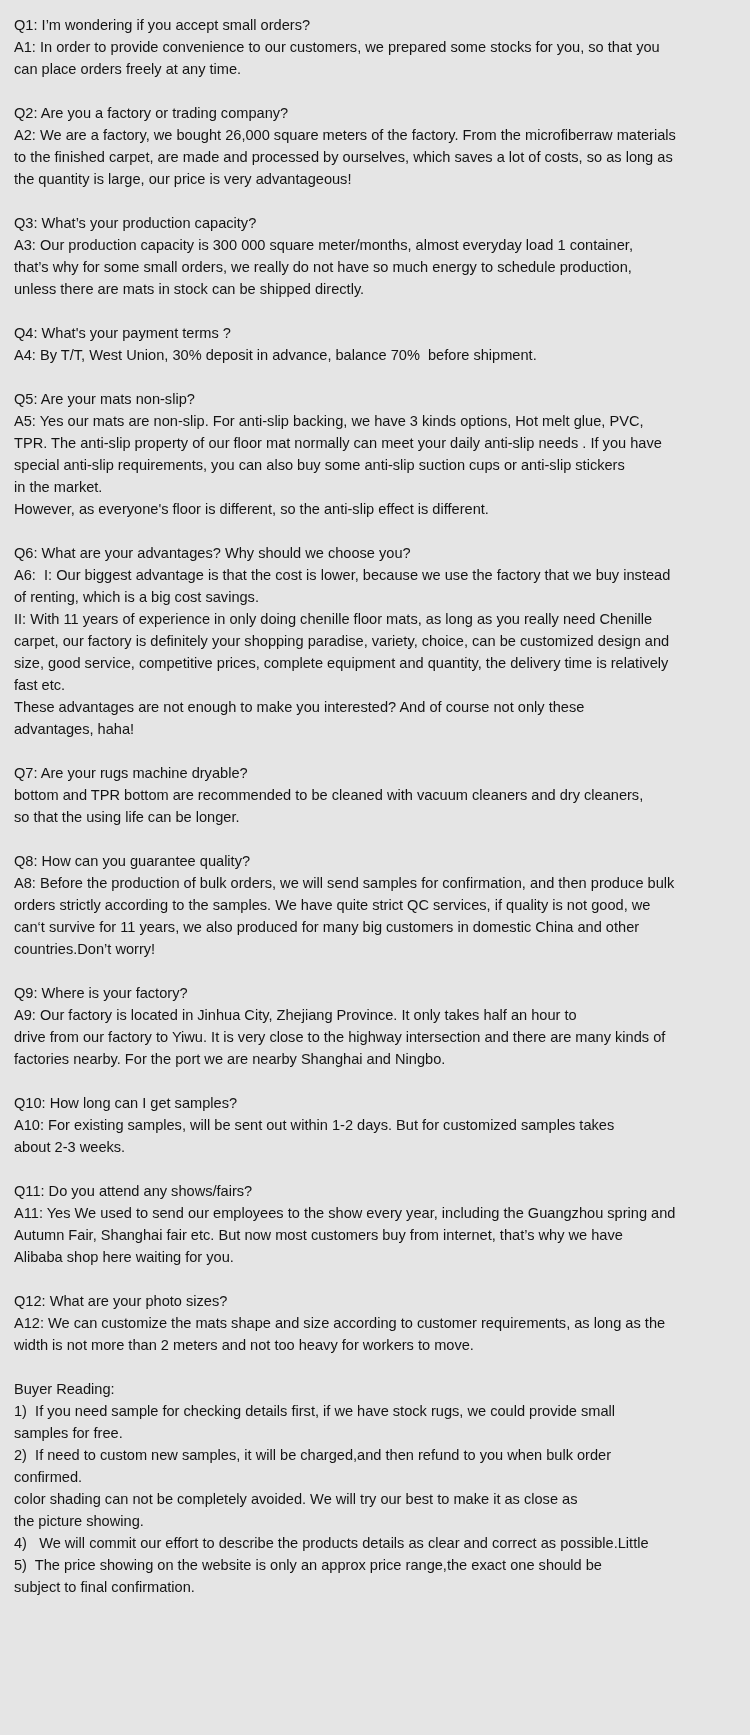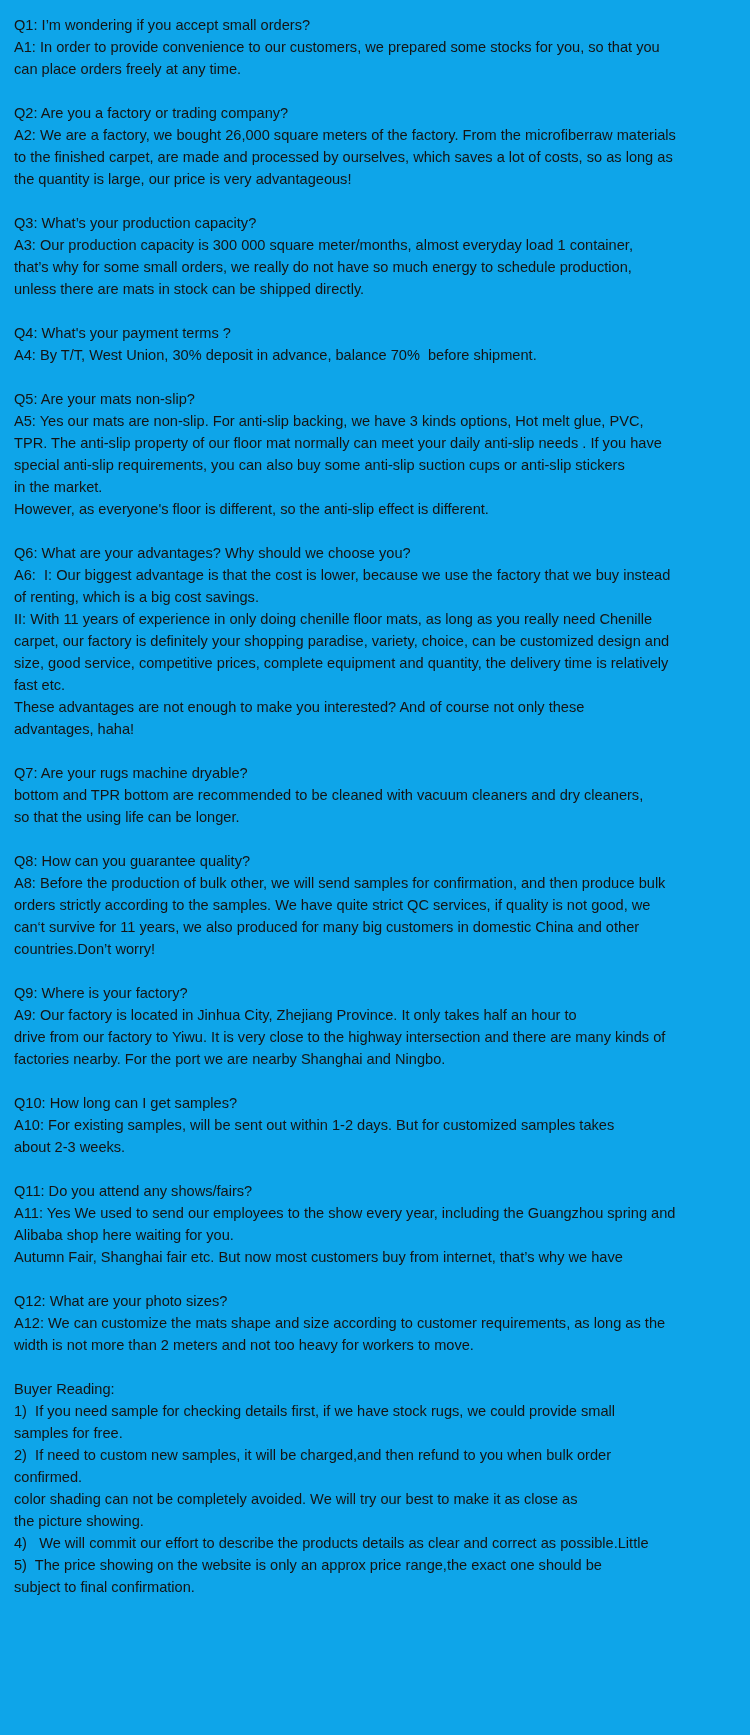--- a/index.html
+++ b/index.html
@@ -1,19 +1,19 @@
 <!DOCTYPE html>
 <html><head>
 <meta charset="utf-8">
 <style>
   html, body { margin: 0; padding: 0; background: #ffffff; }
   body { width: 750px; height: 1735px; overflow: hidden; position: relative; }
   .page {
     position: absolute; left: 0; top: 0; width: 750px; height: 1735px;
-    background: #0ea5e9;
+    background: #e5e5e5;
     font-family: "Liberation Sans", sans-serif;
     font-size: 14.6px;
     color: #141414;
   }
   .content { position: absolute; left: 14px; top: 14px; width: 736px; }
   .section { margin: 0 0 22px 0; }
   .section.extra-before { margin-top: 20px; }
   .line { height: 22px; line-height: 22px; white-space: pre; }
   .buyer { margin-top: 16px; }
 </style>
@@ -62,41 +62,41 @@
         <div class="line answer">These advantages are not enough to make you interested? And of course not only these</div>
         <div class="line answer">advantages, haha!</div>
       </div>
       <div class="section">
         <div class="line question">Q7: Are your rugs machine dryable?</div>
         <div class="line answer">bottom and TPR bottom are recommended to be cleaned with vacuum cleaners and dry cleaners,</div>
         <div class="line answer">so that the using life can be longer.</div>
       </div>
       <div class="section">
         <div class="line question">Q8: How can you guarantee quality?</div>
-        <div class="line answer">A8: Before the production of bulk other, we will send samples for confirmation, and then produce bulk</div>
+        <div class="line answer">A8: Before the production of bulk orders, we will send samples for confirmation, and then produce bulk</div>
         <div class="line answer">orders strictly according to the samples. We have quite strict QC services, if quality is not good, we</div>
         <div class="line answer">can‘t survive for 11 years, we also produced for many big customers in domestic China and other</div>
         <div class="line answer">countries.Don’t worry!</div>
       </div>
       <div class="section">
         <div class="line question">Q9: Where is your factory?</div>
         <div class="line answer">A9: Our factory is located in Jinhua City, Zhejiang Province. It only takes half an hour to</div>
         <div class="line answer">drive from our factory to Yiwu. It is very close to the highway intersection and there are many kinds of</div>
         <div class="line answer">factories nearby. For the port we are nearby Shanghai and Ningbo.</div>
       </div>
       <div class="section">
         <div class="line question">Q10: How long can I get samples?</div>
         <div class="line answer">A10: For existing samples, will be sent out within 1-2 days. But for customized samples takes</div>
         <div class="line answer">about 2-3 weeks.</div>
       </div>
       <div class="section extra-before">
         <div class="line question">Q11: Do you attend any shows/fairs?</div>
         <div class="line answer">A11: Yes We used to send our employees to the show every year, including the Guangzhou spring and</div>
+        <div class="line answer">Autumn Fair, Shanghai fair etc. But now most customers buy from internet, that’s why we have</div>
         <div class="line answer">Alibaba shop here waiting for you.</div>
-        <div class="line answer">Autumn Fair, Shanghai fair etc. But now most customers buy from internet, that’s why we have</div>
       </div>
       <div class="section">
         <div class="line question">Q12: What are your photo sizes?</div>
         <div class="line answer">A12: We can customize the mats shape and size according to customer requirements, as long as the</div>
         <div class="line answer">width is not more than 2 meters and not too heavy for workers to move.</div>
       </div>
       <div class="section buyer">
         <div class="line">Buyer Reading:</div>
         <div class="line">1)  If you need sample for checking details first, if we have stock rugs, we could provide small</div>
         <div class="line">samples for free.</div>

